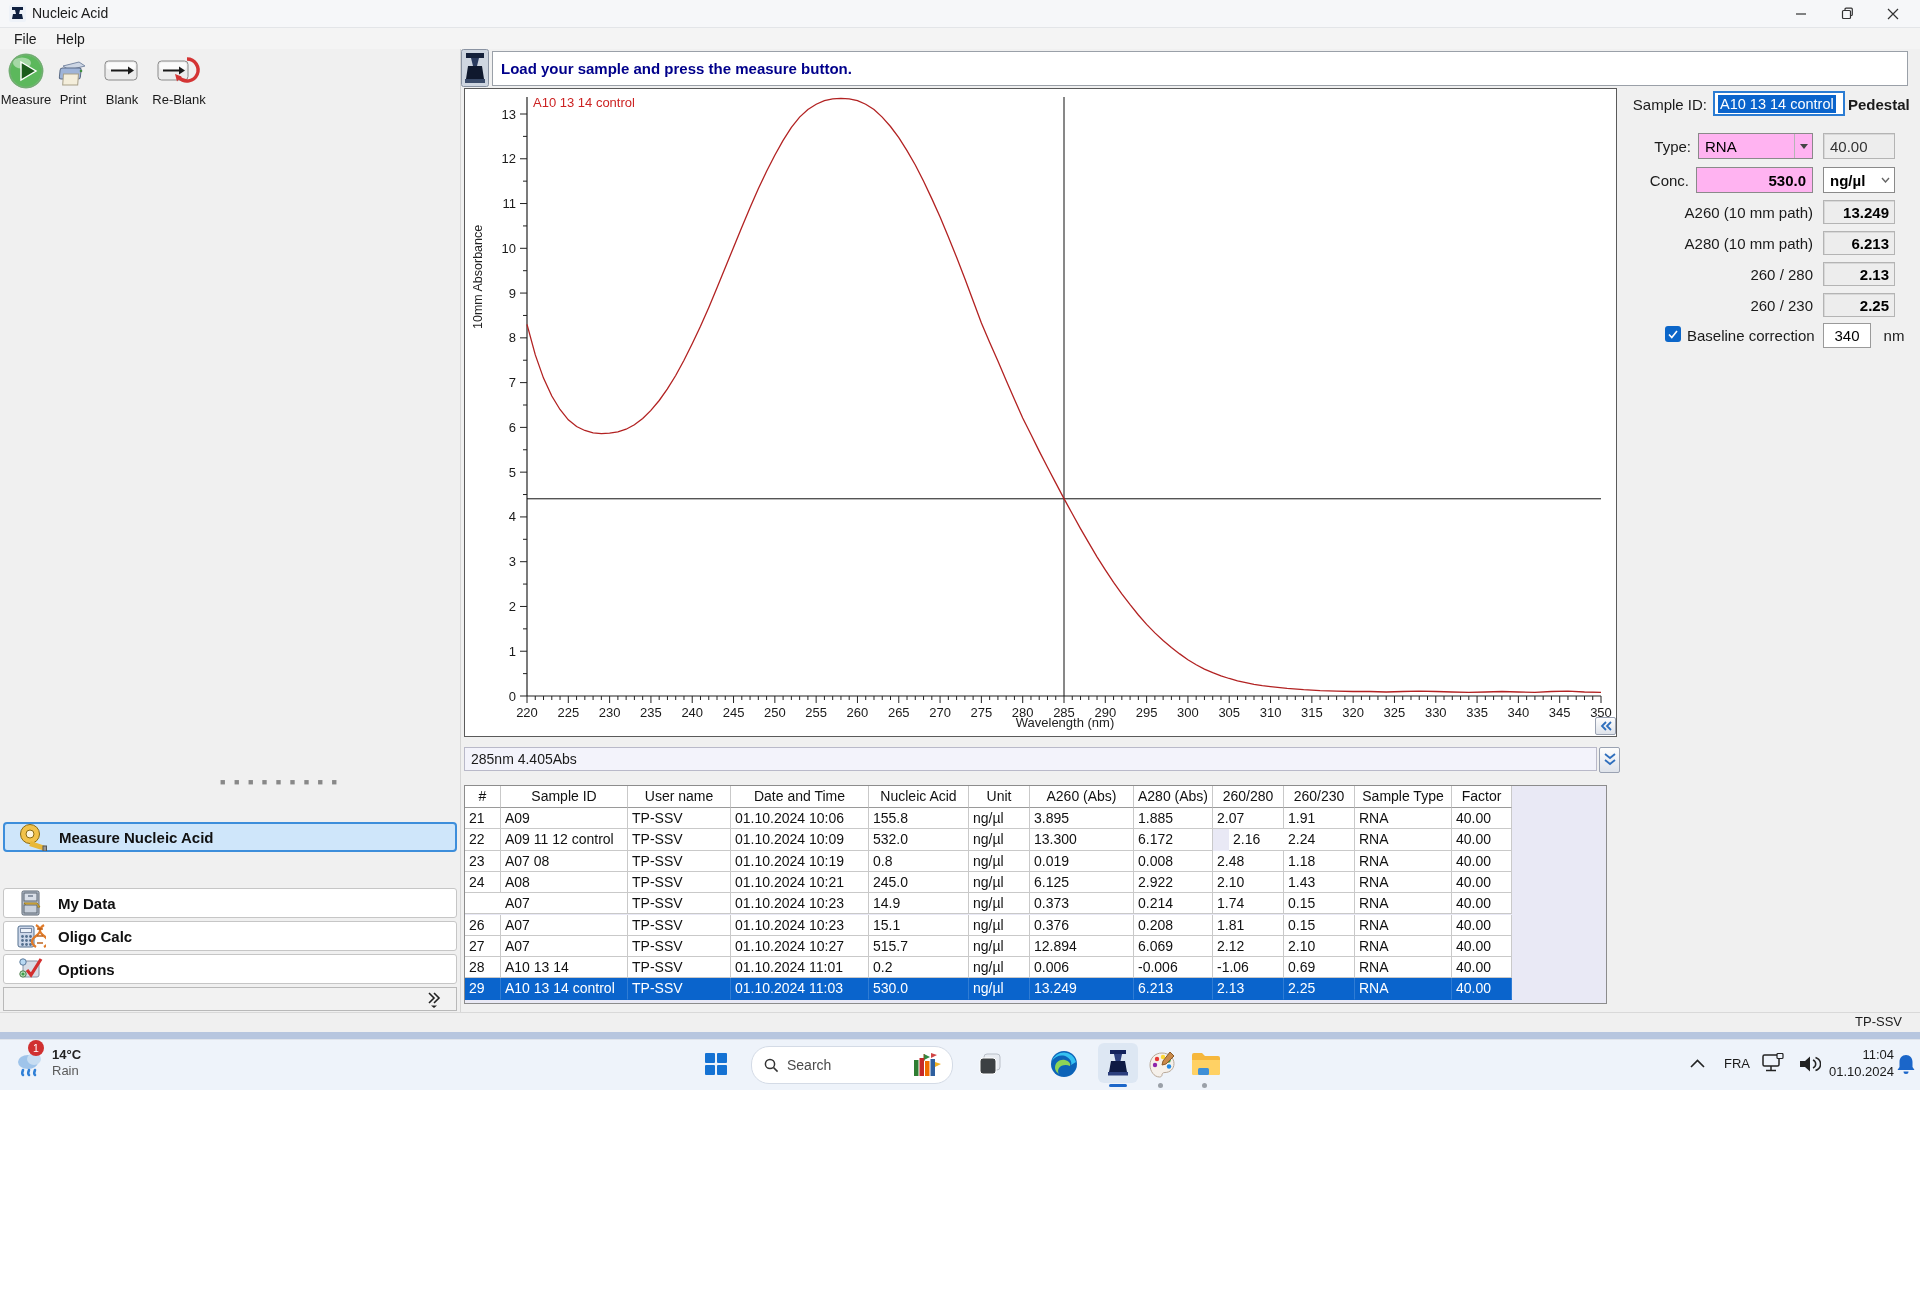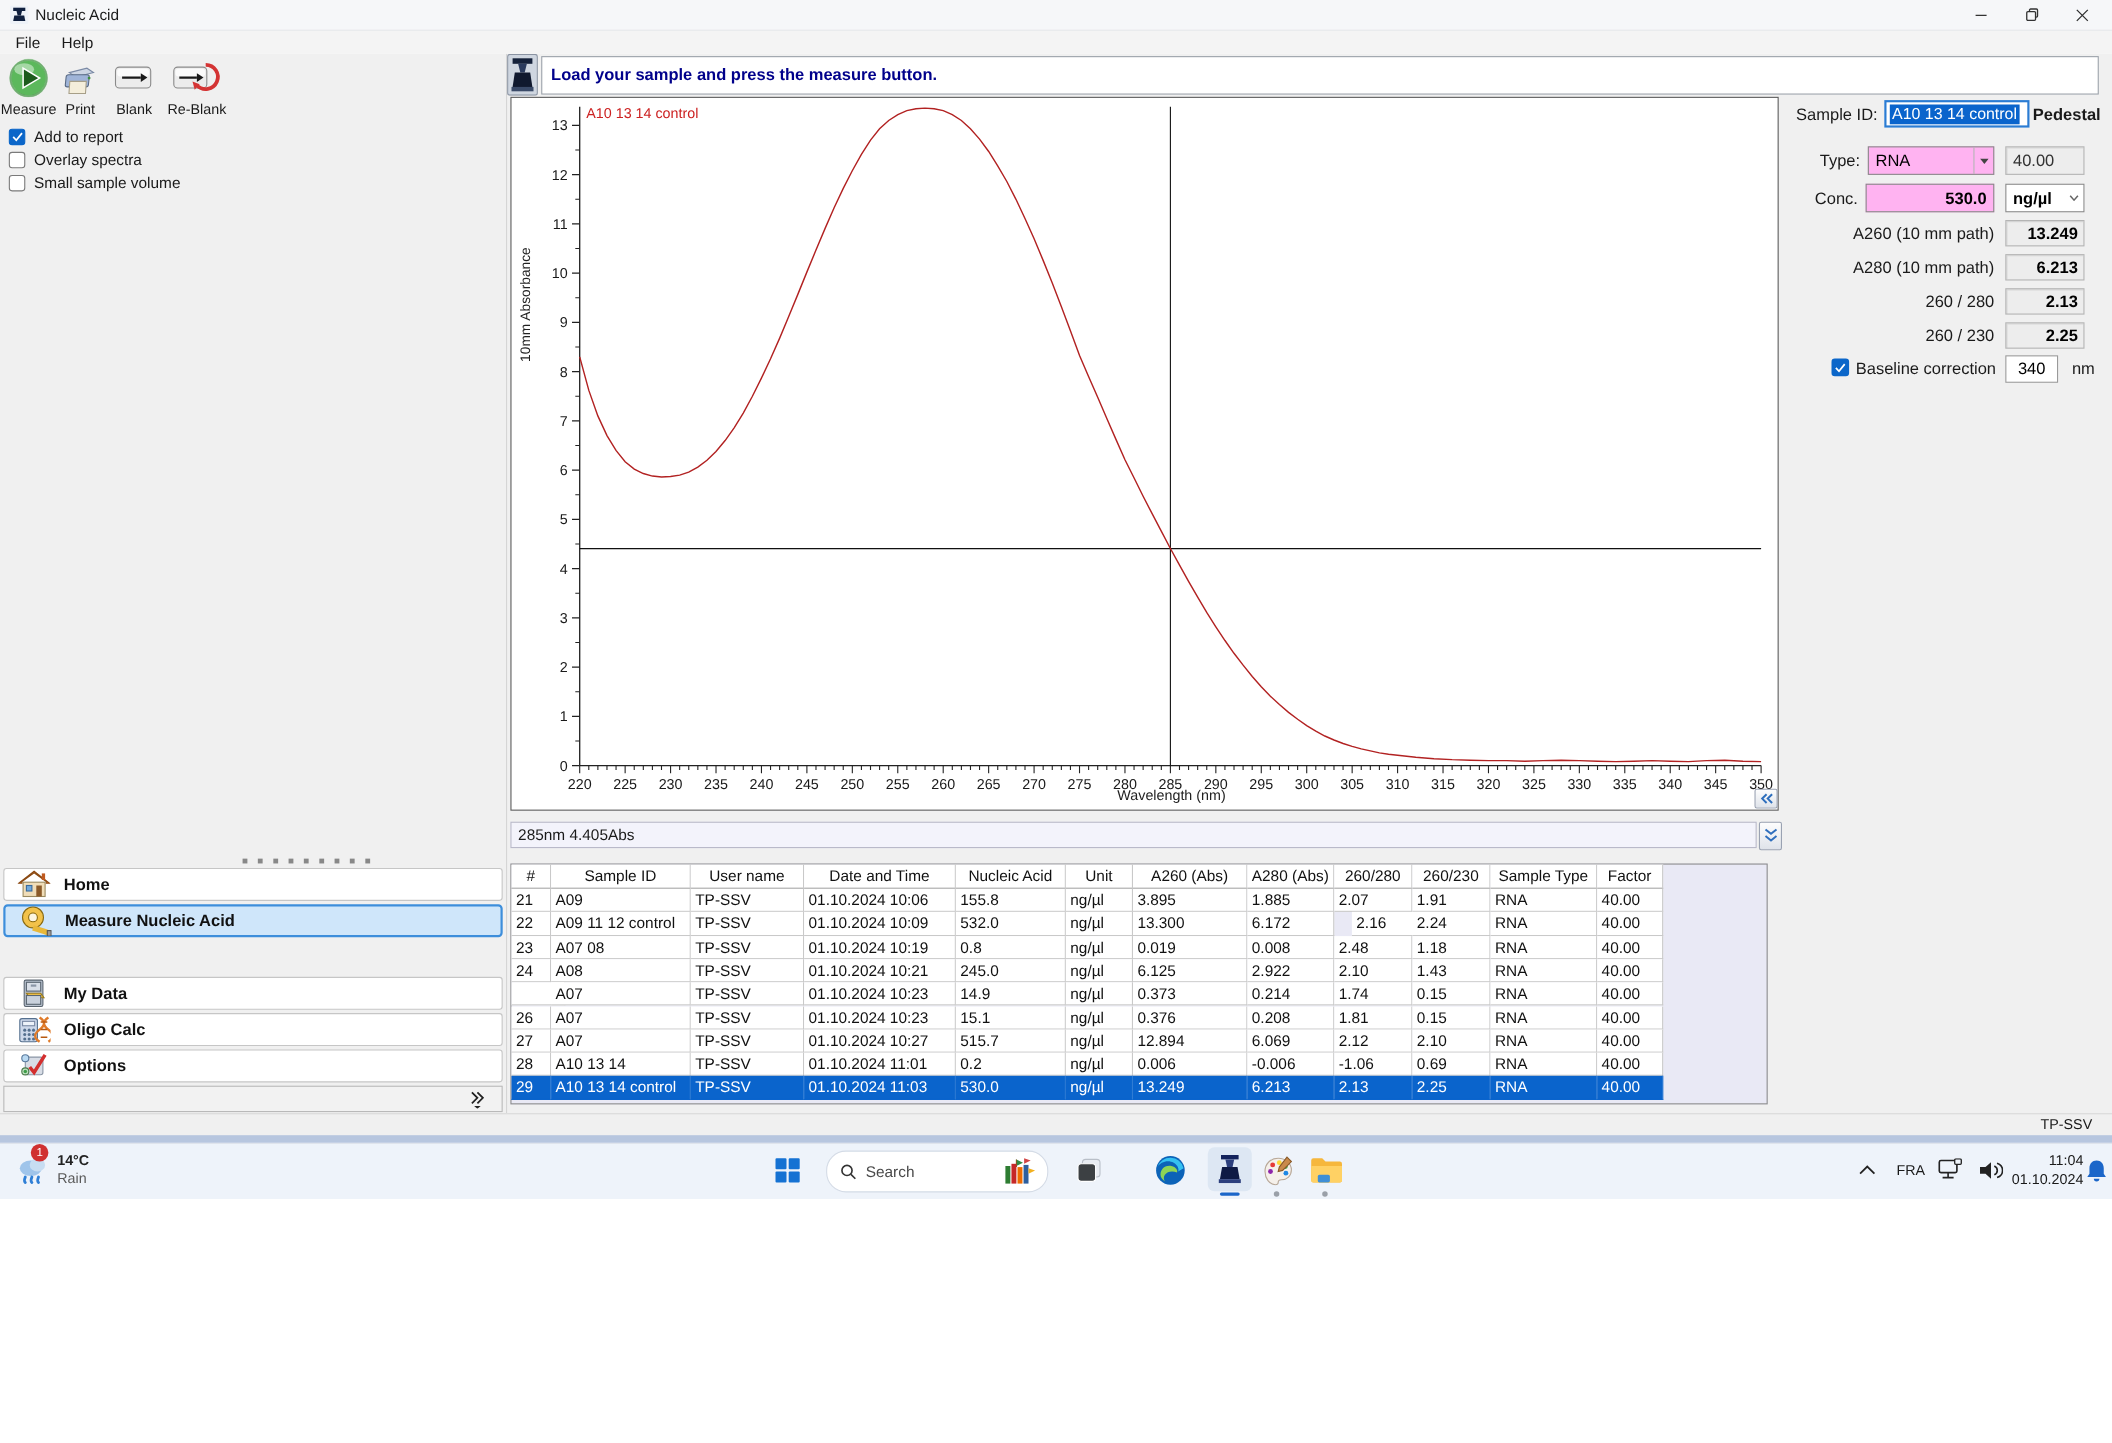--- a/index.html
+++ b/index.html
@@ -145,38 +145,20 @@
           <svg width="46" height="38" viewBox="0 0 46 38">
             <rect x="2" y="9" width="30" height="19" rx="3.5" fill="#ececec" stroke="#8a8a8a"></rect>
             <rect x="3.5" y="10.5" width="27" height="7" rx="3" fill="#fbfbfb"></rect>
             <line x1="7" y1="18.5" x2="23" y2="18.5" stroke="#1a1a1a" stroke-width="2"></line>
             <polygon points="23,14.5 29,18.5 23,22.5" fill="#1a1a1a"></polygon>
             <path d="M31,7 a11,11 0 1 1 -8,18.5" fill="none" stroke="#d43434" stroke-width="3.4"></path>
             <polygon points="19,22 25.5,24.5 21,29.5" fill="#d43434"></polygon>
           </svg>
         </span>
         <span class="lbl">Re-Blank</span>
-      </div>
-    </div>
-  <div class="abs" id="toolbar-checks" style="left:8px;top:115px;width:440px;height:70px;">
-      <div class="chk-row" style="left: 0px; top: 0px;">
-        <span class="chk-box on">
-          <svg width="10" height="9" viewBox="0 0 10 9">
-            <path d="M1,4.5 L3.8,7.5 L9,1" fill="none" stroke="#fff" stroke-width="1.6"></path>
-          </svg>
-        </span>
-        <span class="chk-lbl">Add to report</span>
-      </div>
-      <div class="chk-row" style="left: 0px; top: 21px;">
-        <span class="chk-box off"></span>
-        <span class="chk-lbl">Overlay spectra</span>
-      </div>
-      <div class="chk-row" style="left: 0px; top: 42px;">
-        <span class="chk-box off"></span>
-        <span class="chk-lbl">Small sample volume</span>
       </div>
     </div>
 
   <div class="abs" style="left:461px;top:49px;width:28px;height:38px;">
     <svg width="28" height="38" viewBox="0 0 28 38">
         <rect x="0.5" y="0.5" width="27" height="37" rx="2" fill="#cfd6e0" stroke="#8a93a2"></rect>
         <rect x="5" y="4" width="18" height="5" fill="#15213a"></rect>
         <polygon points="10,9 18,9 16,17 12,17" fill="#2b3b5e"></polygon>
         <polygon points="7,17 21,17 23,30 5,30" fill="#10192e"></polygon>
         <rect x="4" y="30" width="20" height="4" fill="#3a4a68"></rect>
@@ -471,32 +453,20 @@
     </div>
     <div class="rp-label" style="left:70px;top:239px;width:140px;text-align:left;">Baseline correction</div>
     <div class="rp-box" style="left:206px;top:235px;width:48px;height:25px;background:#fff;border:1px solid #9a9a9a;justify-content:center;">
       <span>340</span>
     </div>
     <div class="rp-label" style="left:262px;top:239px;width:30px;text-align:center;">nm</div>
   </div>
 
   <div class="abs" id="splitter">■ ■ ■ ■ ■ ■ ■ ■ ■</div>
   <div class="abs" id="sidebar" style="left:0;top:789px;width:460px;height:200px;">
-      <div class="nav-item" style="top: 0px;">
-        <span class="nav-ico">
-          <svg width="30" height="26" viewBox="0 0 30 26">
-            <polygon points="15,1 29,12 26,12 26,10.5 15,2.5 4,10.5 4,12 1,12" fill="#d9782a" stroke="#8a4a14"></polygon>
-            <rect x="5" y="11" width="20" height="13" fill="#f0ddb8" stroke="#9a8a60"></rect>
-            <rect x="8" y="14" width="5" height="5" fill="#6fa8dc" stroke="#3a6a9c"></rect>
-            <rect x="17" y="14" width="5" height="10" fill="#8a5a2a"></rect>
-            <rect x="22" y="3" width="3" height="6" fill="#c05a20"></rect>
-          </svg>
-        </span>
-        <span class="nav-lbl">Home</span>
-      </div>
       <div class="nav-item sel" style="top: 33px;">
         <span class="nav-ico">
           <svg width="30" height="28" viewBox="0 0 30 28">
             <circle cx="13" cy="11" r="9.5" fill="#f2c24a" stroke="#8a6a10"></circle>
             <circle cx="13" cy="11" r="4" fill="#fdf6e0" stroke="#8a6a10"></circle>
             <path d="M13,20.5 L24,24 l4,1.5" stroke="#e8b83a" stroke-width="5" fill="none"></path>
             <rect x="26" y="23" width="3.5" height="5" fill="#9a9a9a" stroke="#555"></rect>
           </svg>
         </span>
         <span class="nav-lbl">Measure Nucleic Acid</span>

